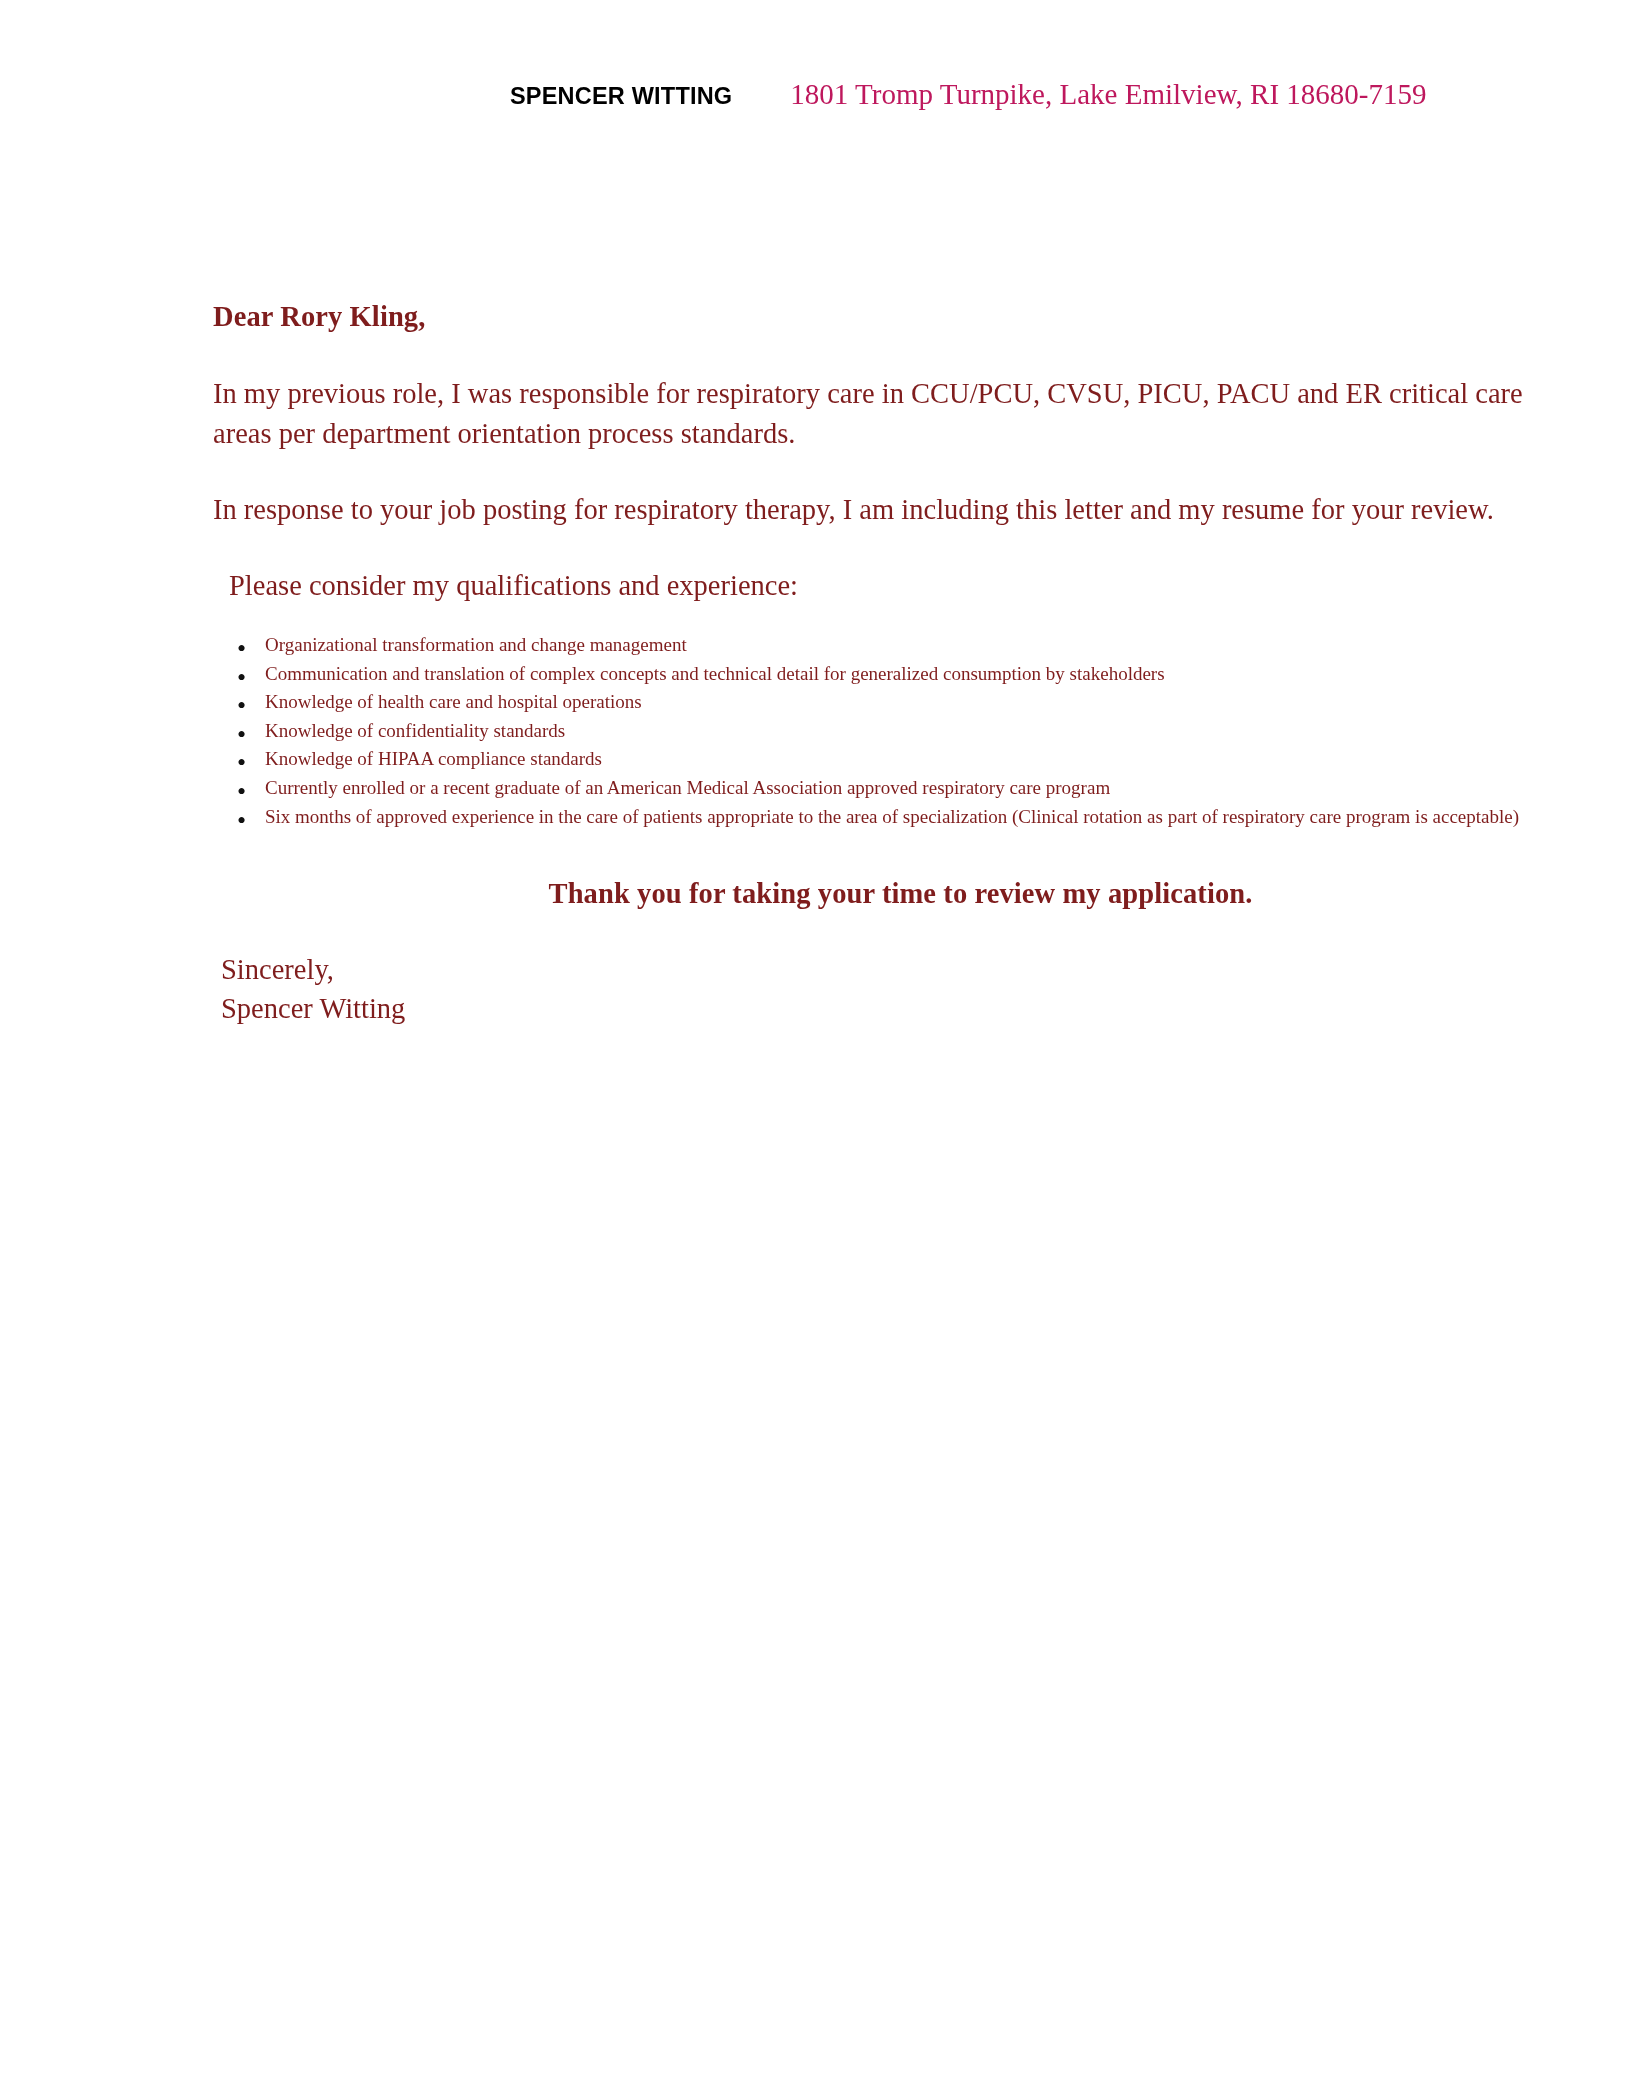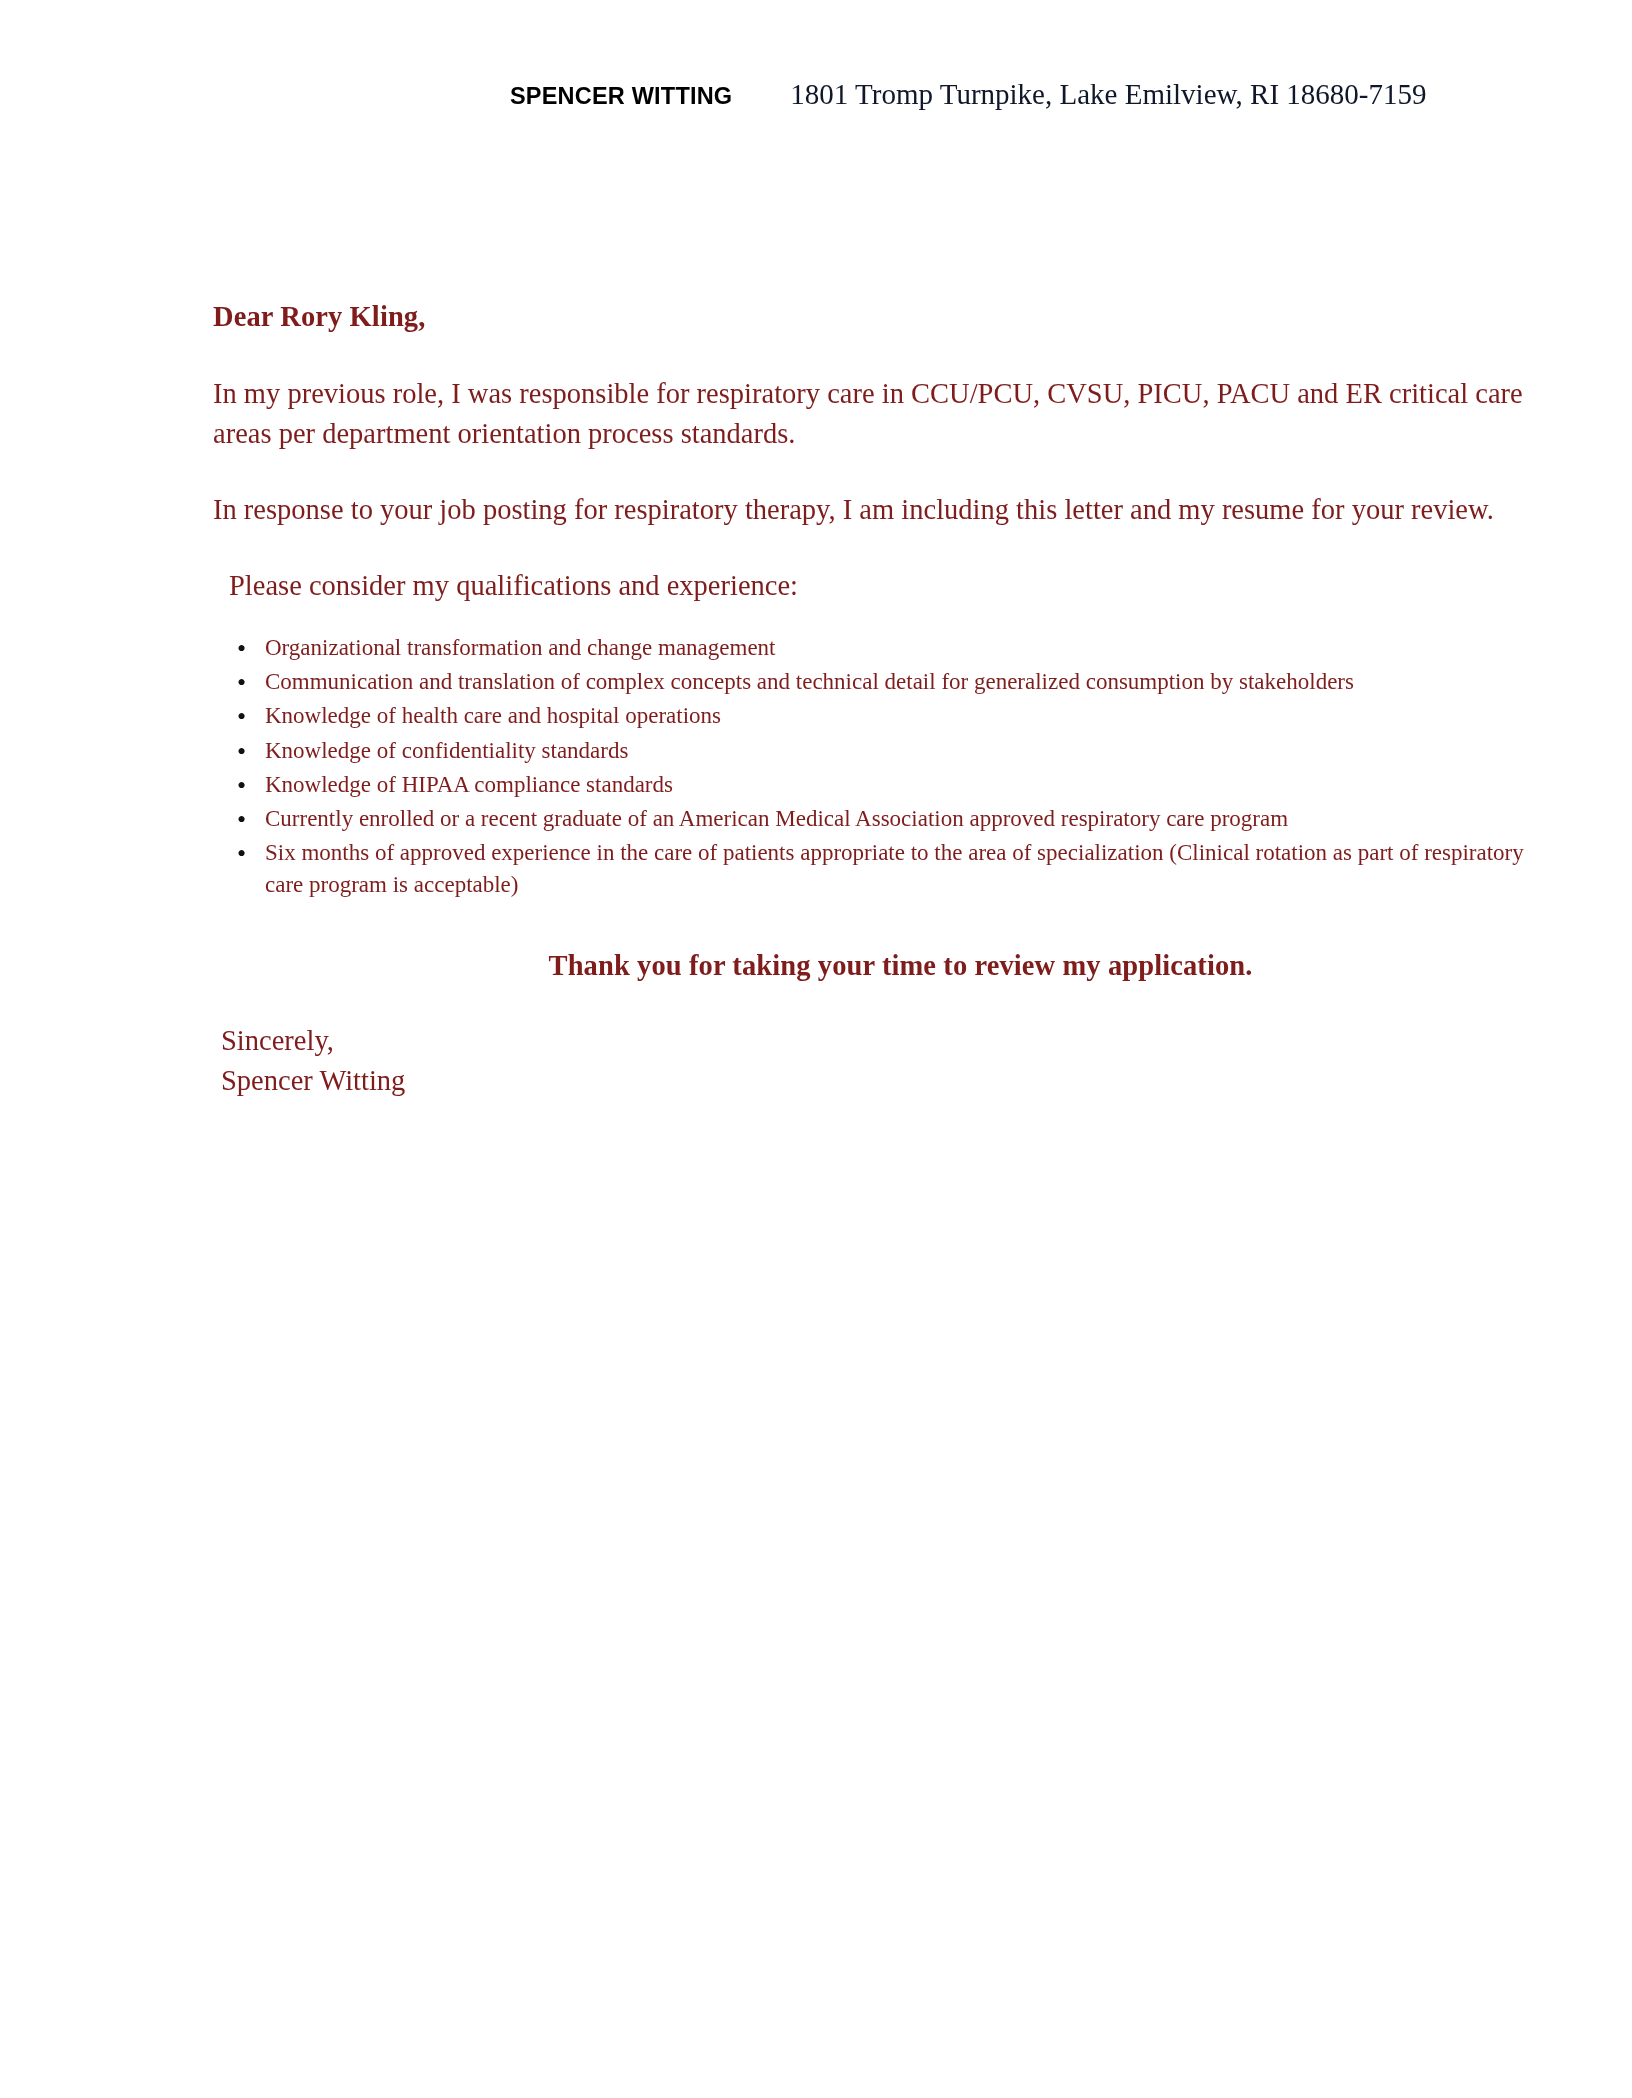--- a/index.html
+++ b/index.html
@@ -34,21 +34,21 @@
     font-family: "Liberation Sans", sans-serif;
     font-weight: bold;
     font-size: 23.5px;
     letter-spacing: 0.2px;
     color: #000000;
     white-space: nowrap;
   }
   .sender-address {
     font-family: "Liberation Serif", serif;
     font-size: 29px;
-    color: #0f172a;
+    color: #be185d;
     white-space: nowrap;
     margin-left: 58px;
   }
 
   
   .letter-body {
     position: absolute;
     left: 125px;
     top: 298px;
     width: 1375px;
@@ -77,21 +77,21 @@
     margin: 0 0 26px 16px;
   }
 
   ul.qual-list {
     list-style: none;
     margin: 0 0 44px 0;
     padding: 0;
   }
   ul.qual-list li {
     position: relative;
-    font-size: 23px;
+    font-size: 19px;
     line-height: 1.40;
     margin: 0 0 2px 0;
     padding-left: 52px;
     padding-right: 30px;
   }
   ul.qual-list li::before {
     content: "\2022";
     position: absolute;
     left: 24px;
     top: -1px;

